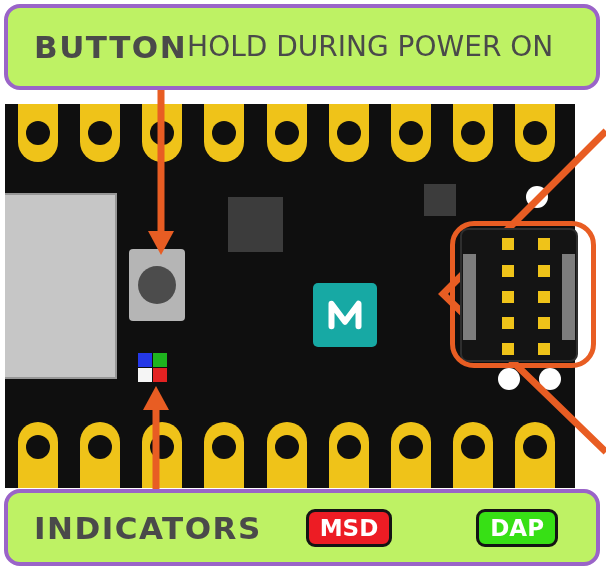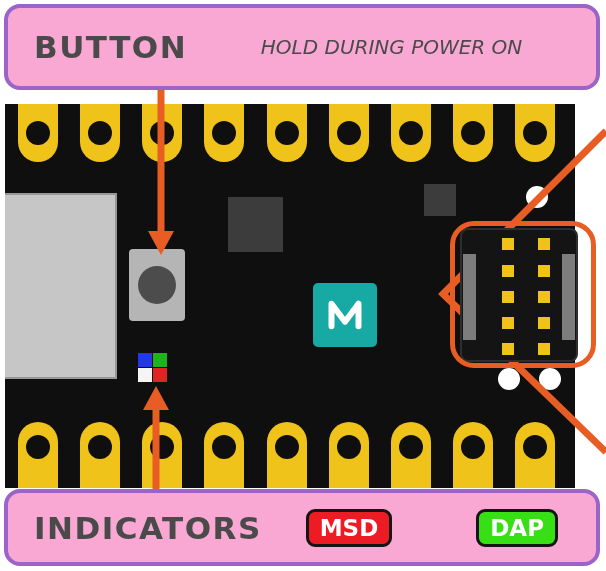--- a/index.html
+++ b/index.html
@@ -43,29 +43,29 @@
   .mount-hole { position:absolute; width:22px; height:22px; border-radius:50%; background:#ffffff; }
 
   .header-highlight { position:absolute; left:450px; top:221px; width:146px; height:147px;
                       border:5px solid var(--annotation-orange,#e85d23); border-radius:24px; }
 
   
   .overlay { position:absolute; left:0; top:0; width:606px; height:571px;
              color:var(--annotation-orange,#e85d23); pointer-events:none; }
 
   
-  .callout { position:absolute; left:4px; width:596px; background:#f9a8d4;
+  .callout { position:absolute; left:4px; width:596px; background:#bef264;
              border:4px solid var(--callout-border,#9a64c8); border-radius:16px;
              display:flex; align-items:center; }
   .callout-top { top:4px; height:86px; }
   .callout-bottom { top:489px; height:77px; }
   .big-label { font-weight:bold; font-size:31px; color:var(--text-gray,#4a4a4a);
                letter-spacing:1.5px; margin-left:26px; white-space:nowrap; }
-  .note { flex:1; text-align:center; font-size:20px; line-height:1.22;
-          color:var(--text-gray,#4a4a4a); white-space:nowrap;font-style:italic; }
+  .note { flex:1; text-align:left; font-size:28px; line-height:1.22;
+          color:var(--text-gray,#4a4a4a); white-space:nowrap; }
   .badges { display:flex; gap:36px; margin-left:auto; margin-right:38px;text-align:center; }
   .badge { color:#ffffff; font-weight:bold; font-size:23px; border:3px solid #141414;
            border-radius:9px; padding:3px 11px; white-space:nowrap; }
 </style>
 </head>
 <body>
 
 <div class="canvas">
 
   <div class="board">

